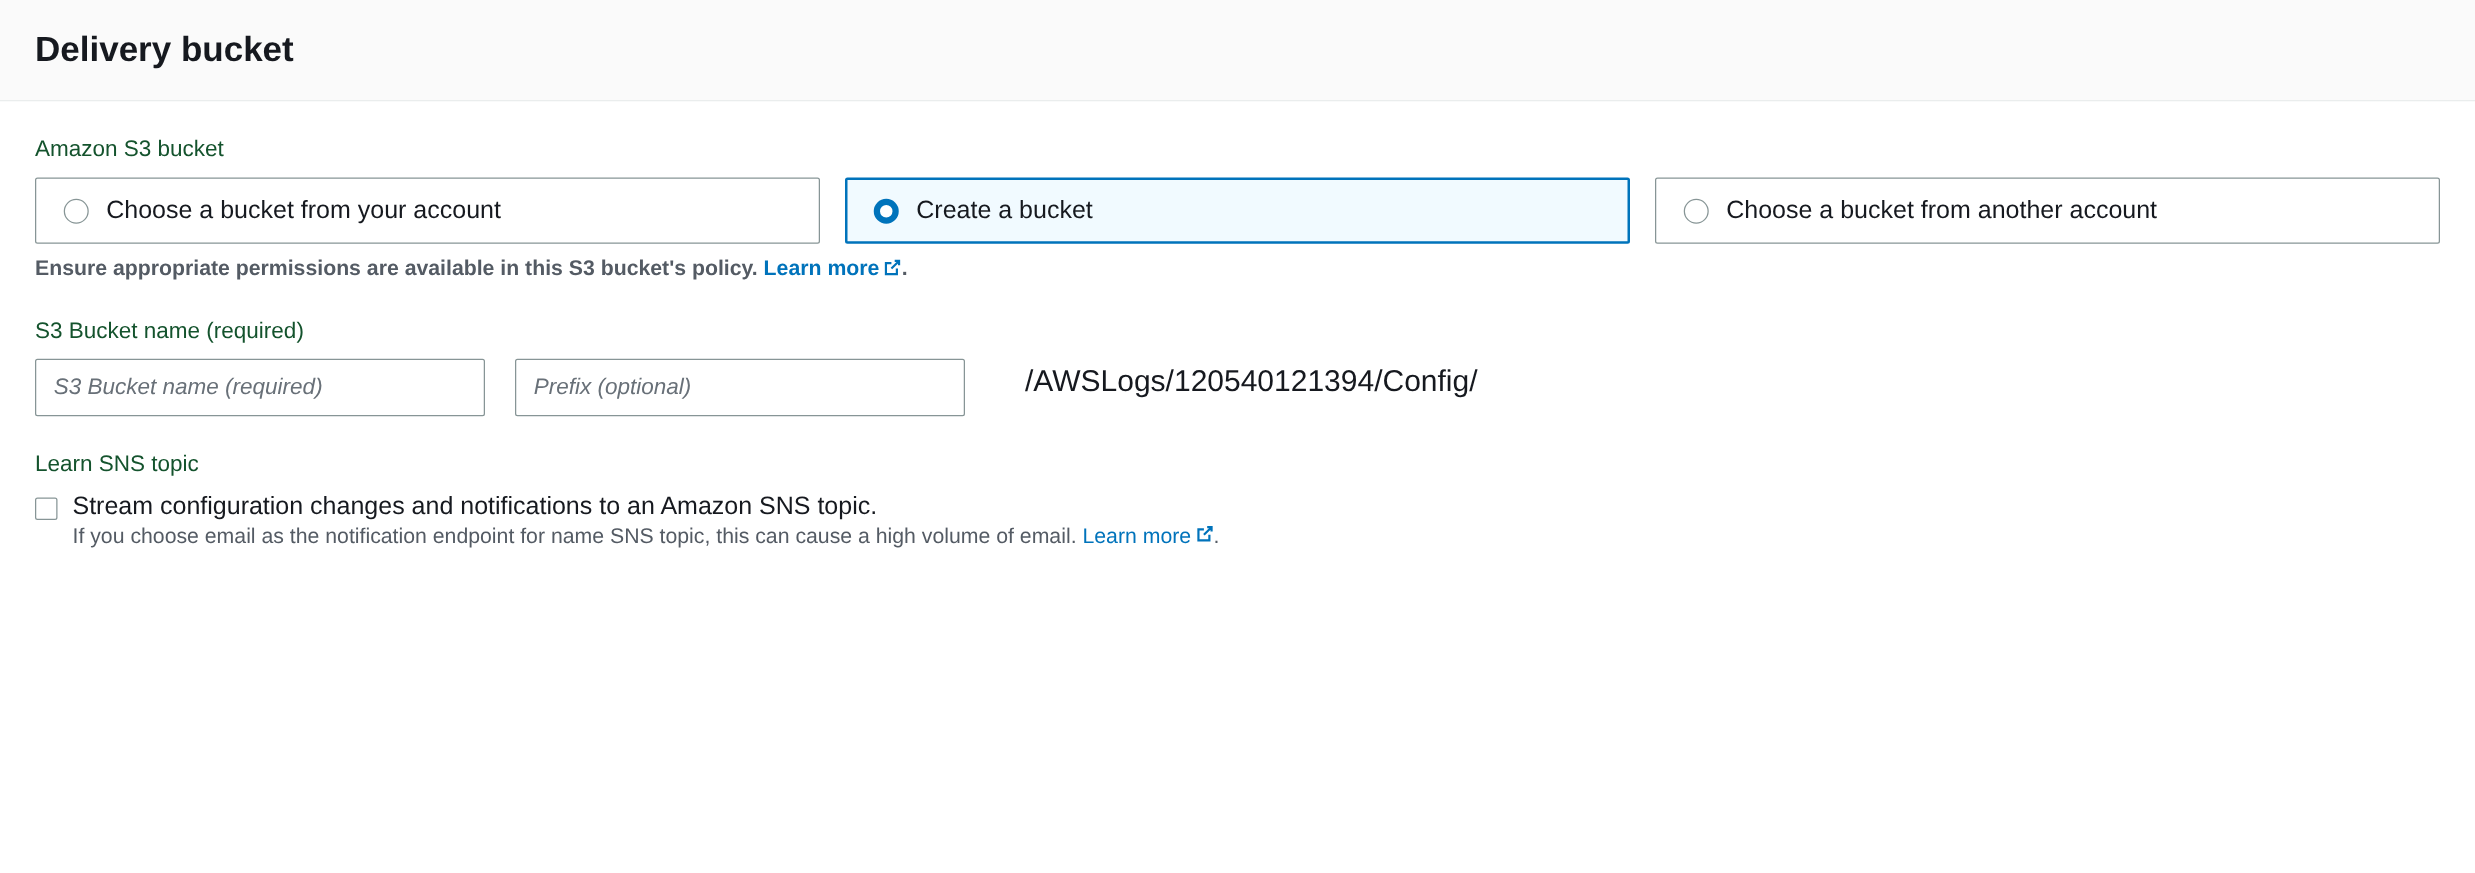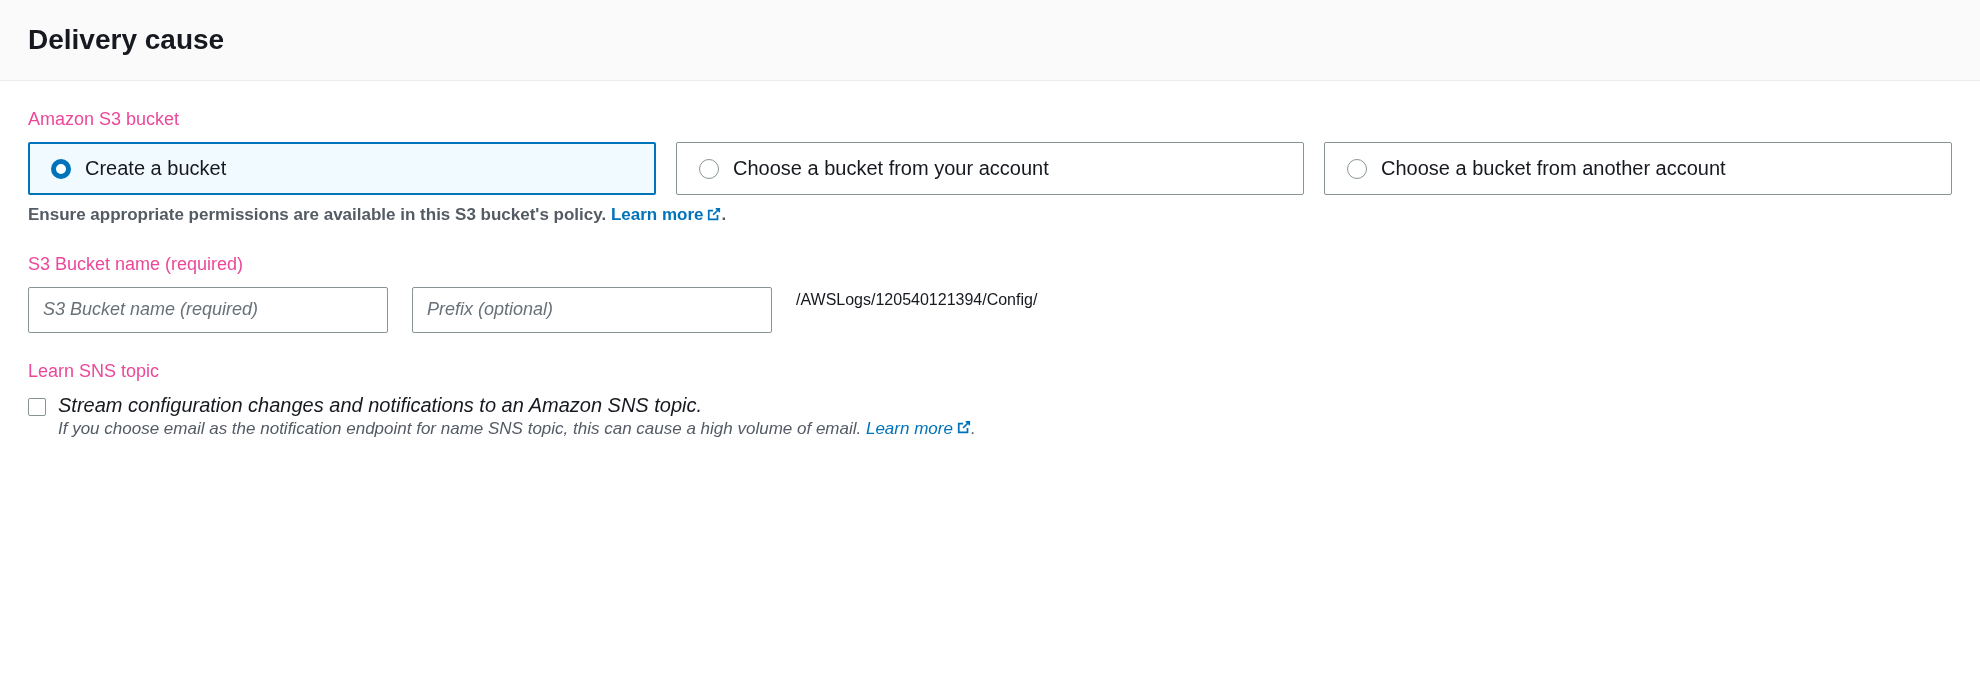--- a/index.html
+++ b/index.html
@@ -21,21 +21,21 @@
       font-size: 28px;
       font-weight: 700;
       color: #16191f;
     }
     .content {
       padding: 28px;
     }
     .section-label {
       font-size: 18px;
       font-weight: 400;
-      color: #ec4899;
+      color: #14532d;
       margin-bottom: 12px;
     }
     .radio-group {
       display: flex;
       gap: 20px;
       margin-bottom: 10px;
     }
     .radio-option {
       flex: 1;
       border: 1px solid #879596;
@@ -96,74 +96,74 @@
       font-style: italic;
       color: #687078;
       width: 360px;
       height: 46px;
     }
     .text-input::placeholder {
       color: #687078;
       font-style: italic;
     }
     .path-text {
-      font-size: 16px;
+      font-size: 24px;
       color: #16191f;
       line-height: 1.6;
+      margin-left: 24px;
     }
     .checkbox-row {
       display: flex;
       align-items: flex-start;
       gap: 12px;
     }
     .checkbox {
       width: 18px;
       height: 18px;
       border: 1.5px solid #879596;
       border-radius: 2px;
       margin-top: 4px;
       flex-shrink: 0;
       cursor: pointer;
       background:#fff;
     }
     .checkbox-content {
       flex: 1;
-      font-style: italic;
     }
     .checkbox-label {
       font-size: 20px;
       color: #16191f;
       display: block;
       margin-bottom: 2px;
     }
     .checkbox-helper {
       font-size: 17px;
       color: #545b64;
     }
   </style>
 </head>
 <body>
 
 <div class="header">
-  <h1>Delivery cause</h1>
+  <h1>Delivery bucket</h1>
 </div>
 
 <div class="content">
 
   <div>
     <div class="section-label">Amazon S3 bucket</div>
 
     <div class="radio-group">
+      <div class="radio-option">
+        <div class="radio-circle"></div>
+        <span>Choose a bucket from your account</span>
+      </div>
       <div class="radio-option selected">
         <div class="radio-circle"></div>
         <span>Create a bucket</span>
-      </div>
-      <div class="radio-option">
-        <div class="radio-circle"></div>
-        <span>Choose a bucket from your account</span>
       </div>
       <div class="radio-option">
         <div class="radio-circle"></div>
         <span>Choose a bucket from another account</span>
       </div>
     </div>
 
     <div class="helper-text">
       <span>Ensure appropriate permissions are available in this S3 bucket's policy. </span><a href="#" class="link"><span>Learn more</span><span class="external-icon"><svg width="14" height="14" viewBox="0 0 16 16" fill="none" stroke="#0073bb" stroke-width="2">
               <path d="M10 2h4v4M14 2L7 9M12 9v5H2V4h5"></path>

